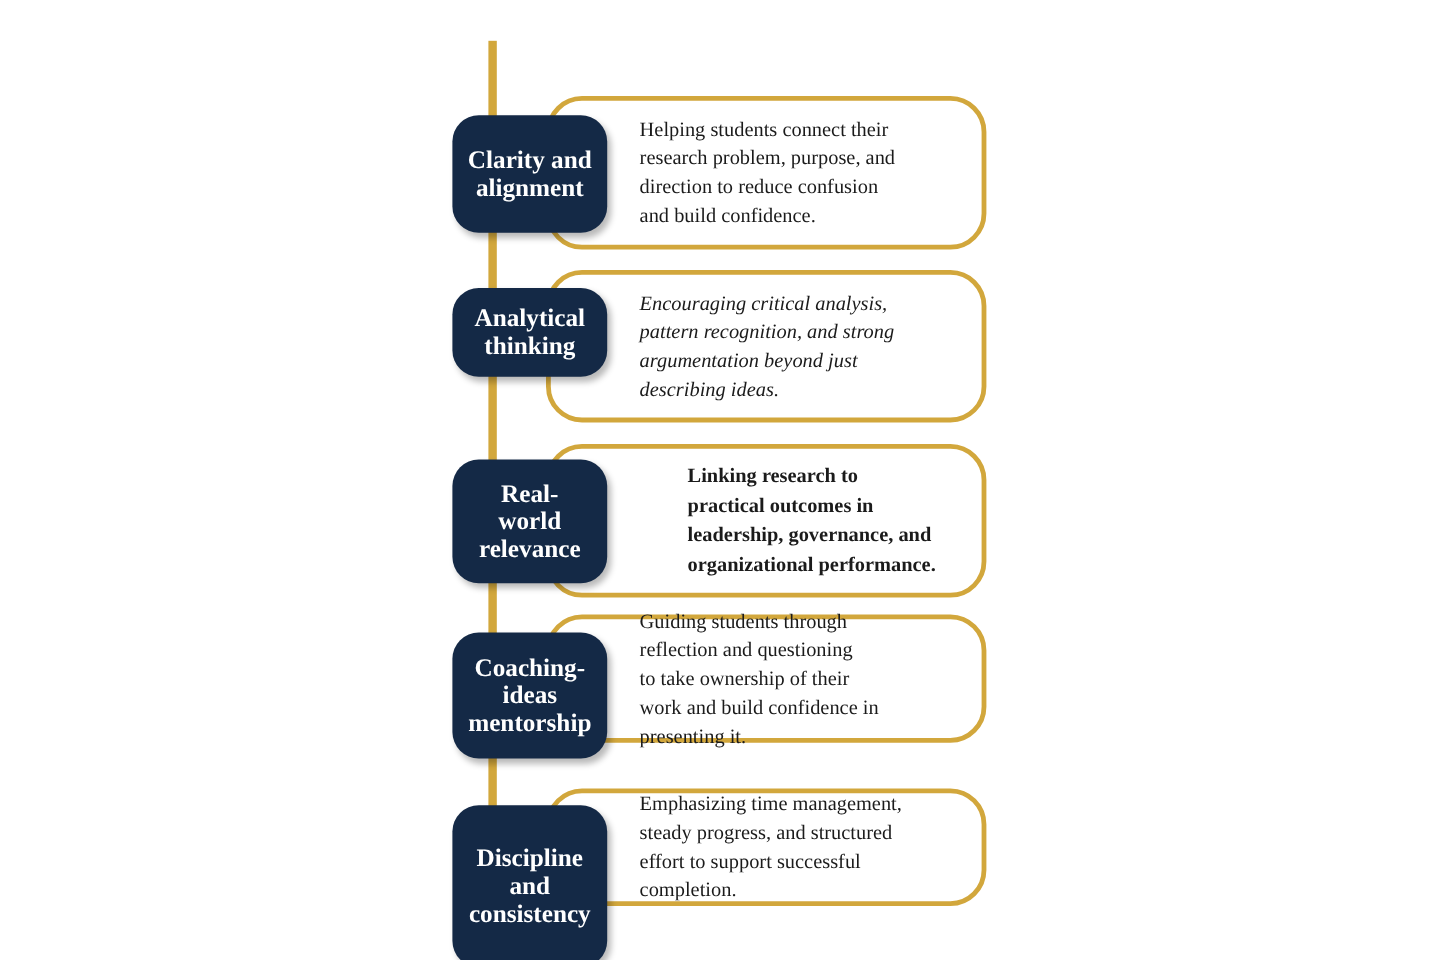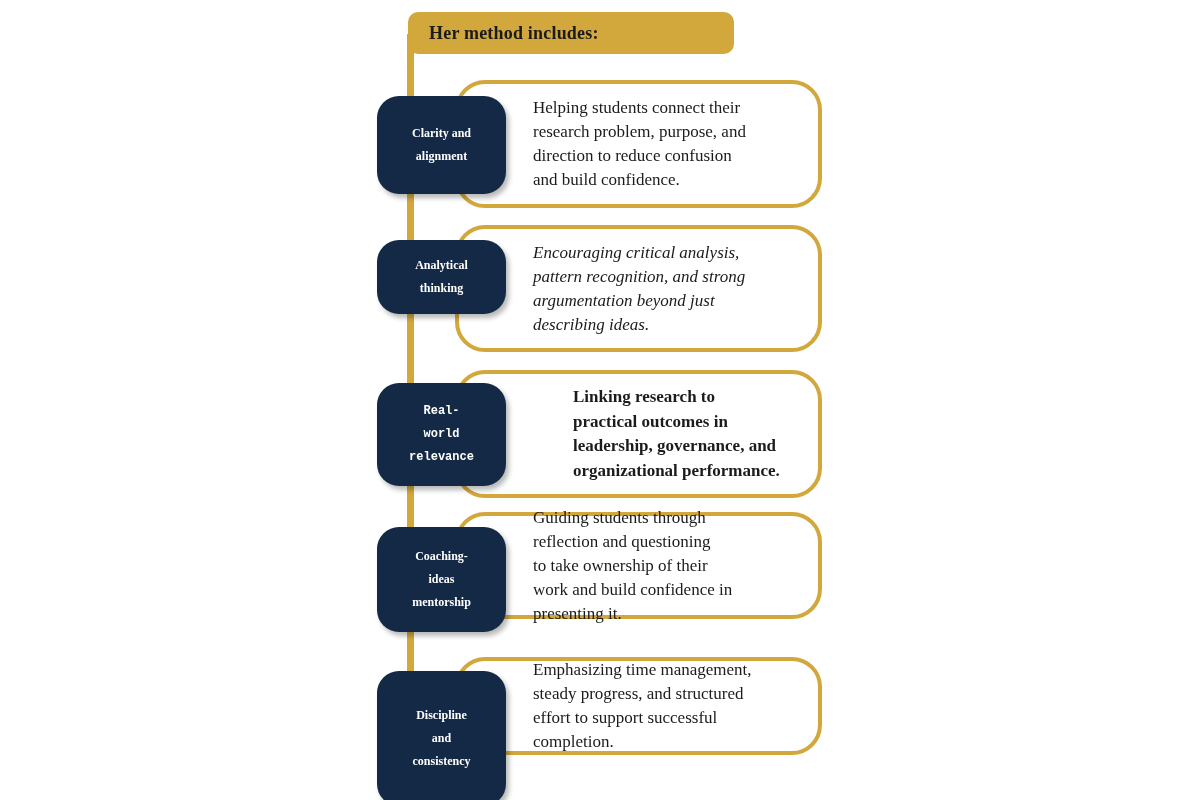--- a/index.html
+++ b/index.html
@@ -86,45 +86,42 @@
     align-items: center;
     justify-content: center;
     text-align: center;
     z-index: 3;
     box-shadow: 3px 4px 5px rgba(0,0,0,0.28);
   }
   .label-text {
     white-space: pre-line;
     color: #ffffff;
     font-weight: bold;
-    font-size: 12px;
+    font-size: 21px;
     line-height: 23px;
   }
   
   .r1 .desc-box { top: 80px;  height: 128px; }
   .r1 .label-box { top: 96px;  height: 98px; }
   .r2 .desc-box { top: 225px; height: 127px; font-style: italic; }
   .r2 .label-box { top: 240px; height: 74px; }
   .r3 .desc-box { top: 370px; height: 128px; }
-  .r3 .label-box { top: 383px; height: 103px; font-family: Liberation Mono, monospace; }
+  .r3 .label-box { top: 383px; height: 103px; }
   .r4 .desc-box { top: 512px; height: 107px; }
   .r4 .label-box { top: 527px; height: 105px; }
   .r5 .desc-box { top: 657px; height: 98px; }
   .r5 .label-box { top: 671px; height: 135px; }
 </style>
 </head>
 <body>
 
 <div class="canvas">
 
   <div class="stem"></div>
 
-  <div class="header-bar">
-    <span class="title">Her method includes:</span>
-  </div>
 
   <div class="row r1">
     <div class="desc-box">
       <span class="desc-text">Helping students connect their
 research problem, purpose, and
 direction to reduce confusion
 and build confidence.</span>
     </div>
     <div class="label-box">
       <span class="label-text">Clarity and

